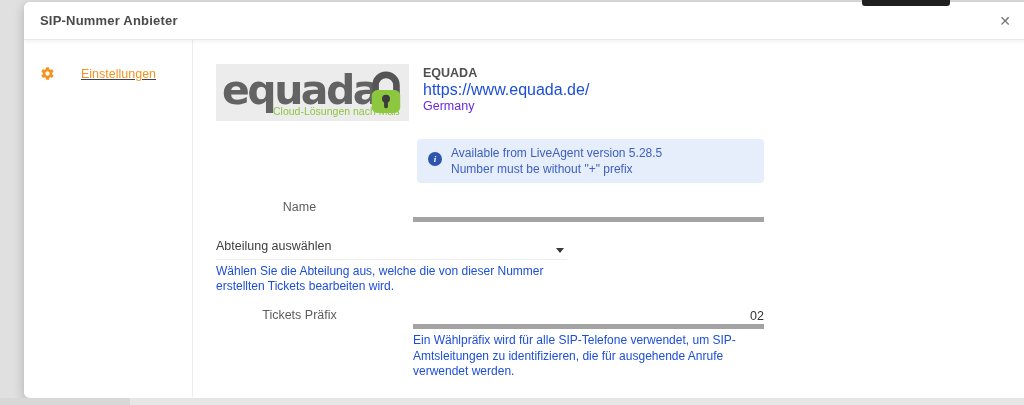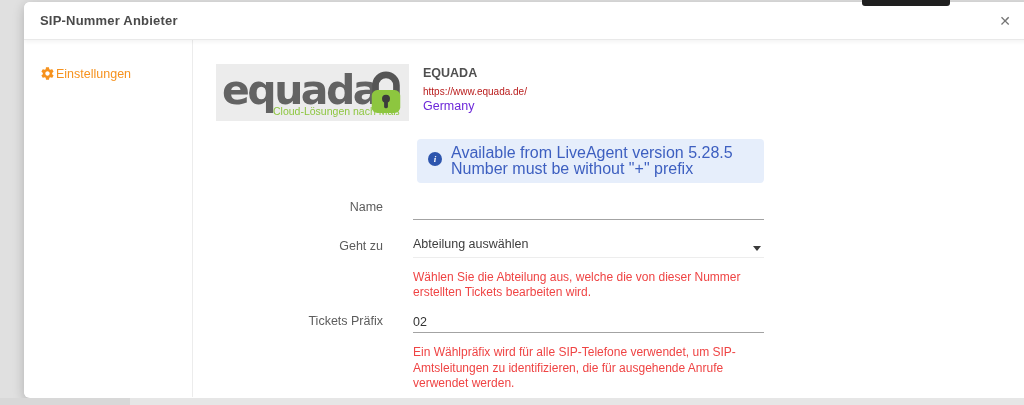--- a/index.html
+++ b/index.html
@@ -31,21 +31,21 @@
   .modal-title { flex:1; font-size:13px; font-weight:700; color:#4a4a4a; letter-spacing:.2px; }
   .close-btn {
     width:22px; height:22px; display:flex; align-items:center; justify-content:center;
     font-size:14px; color:#757575; cursor:pointer; margin-right:6px; user-select:none;
   }
 
   .modal-body { display:flex; height:357px; position:relative; }
 
   
   .sidebar { width:169px; border-right:1px solid #ececec; padding:24px 0 0 12px; background:#fff; }
-  .sidebar-item { display:flex; align-items:center; gap:1px; cursor:pointer; padding:2px 4px; }
+  .sidebar-item { display:flex; align-items:center; gap:26px; cursor:pointer; padding:2px 4px;text-decoration:underline; }
   .sidebar-item .gear { width:15px; height:15px; flex:0 0 auto; }
   .sidebar-item-label { font-size:12.5px; color:#f6921e; }
 
   
   .main { flex:1; padding:24px 0 0 23px; background:#fff; position:relative; }
 
   .provider-row { display:flex; margin-bottom:18px; }
   .logo-box {
     width:193px; height:57px; background:#ececec; position:relative; flex:0 0 auto;
     overflow:hidden;
@@ -56,58 +56,59 @@
     font-family:"DejaVu Sans","Liberation Sans",sans-serif;
   }
   .logo-tagline {
     position:absolute; left:57px; top:41px;
     font-size:10.5px; color:#8dc63f; white-space:nowrap;
   }
   .logo-lock { position:absolute; right:4px; top:5px; }
 
   .company-info { margin-left:14px; padding-top:2px; }
   .company-name { font-size:12.5px; font-weight:700; color:#4f4f4f; line-height:15px; }
-  .company-url { font-size:10px; color:#b91c1c; line-height:15px; text-decoration:none; display:inline-block; }
+  .company-url { font-size:16px; color:#1d4ed8; line-height:15px; text-decoration:none; display:inline-block; }
   .company-country { font-size:12.5px; color:#6d28d9; line-height:15px; }
 
   
   .notice {
     margin-left:201px; width:347px; background:#e6eefb; border-radius:4px;
     padding:6px 12px 6px 34px; position:relative; margin-bottom:15px;
   }
   .notice-icon {
     position:absolute; left:11px; top:13px; width:14px; height:14px; border-radius:50%;
     background:#2d55ad; color:#fff; font-size:9px; font-weight:700;
     display:flex; align-items:center; justify-content:center;
     font-family:"Liberation Serif",serif; font-style:italic;
   }
-  .notice-line { font-size:16px; color:#3d5fc0; line-height:16px; }
+  .notice-line { font-size:12px; color:#3d5fc0; line-height:16px; }
 
   
   .form-row { display:flex; align-items:flex-start; }
   .form-label {
-    width:167px; text-align:right; margin-right:30px; flex:0 0 auto;
+    width:167px; text-align:center; margin-right:30px; flex:0 0 auto;
     font-size:12.5px; color:#5c5c5c; padding-top:2px; line-height:15px;
   }
   .field-col { width:351px; }
   .text-input {
-    width:351px; border:none; border-bottom:1px solid #a3a3a3; background:transparent;
+    width:351px; border:none; border-bottom:5px solid #a3a3a3; background:transparent;
     font-size:12.5px; color:#333; padding:0 0 4px 0; height:18px; outline:none;
     font-family:"Liberation Sans","DejaVu Sans",sans-serif;
+    text-align:right;
   }
   .select-display {
     width:351px; border-bottom:1px solid #ededed; display:flex; align-items:flex-end;
     padding-bottom:6px; cursor:pointer;
   }
   .select-value { flex:1; font-size:12.5px; color:#3d3d3d; }
   .select-arrow {
     width:0; height:0; border-left:4px solid transparent; border-right:4px solid transparent;
     border-top:5px solid #3a3a3a; margin-right:3px;
   }
-  .helper-text { font-size:12px; color:#ef4444; line-height:15.5px; margin-top:12px; }
+  .helper-text { font-size:12px; color:#1d4ed8; line-height:15.5px; margin-top:4px; }
 
   .row-name   { margin-bottom:17px; }
   .row-dept   { margin-bottom:11px; }
   .row-number { margin-bottom:18px; }
   .row-prefix { margin-bottom:12px; }
 
   
   .scrollbar { position:absolute; right:0; top:38px; width:8px; height:358px; background:#f4f4f4; }
   .scrollbar-thumb { position:absolute; top:2px; left:1px; width:6px; height:184px; background:#c4c4c4; border-radius:3px; }
 </style>
@@ -165,21 +166,20 @@
       </div>
 
       <div class="form-row row-name">
         <div class="form-label">Name</div>
         <div class="field-col">
           <input class="text-input" type="text" value="" style="">
         </div>
       </div>
 
       <div class="form-row row-dept">
-        <div class="form-label">Geht zu</div>
         <div class="field-col">
           <div class="select-display">
             <span class="select-value">Abteilung auswählen</span>
             <span class="select-arrow"></span>
           </div>
           <div class="helper-text">Wählen Sie die Abteilung aus, welche die von dieser Nummer erstellten Tickets bearbeiten wird.</div>
         </div>
       </div>
 
 

